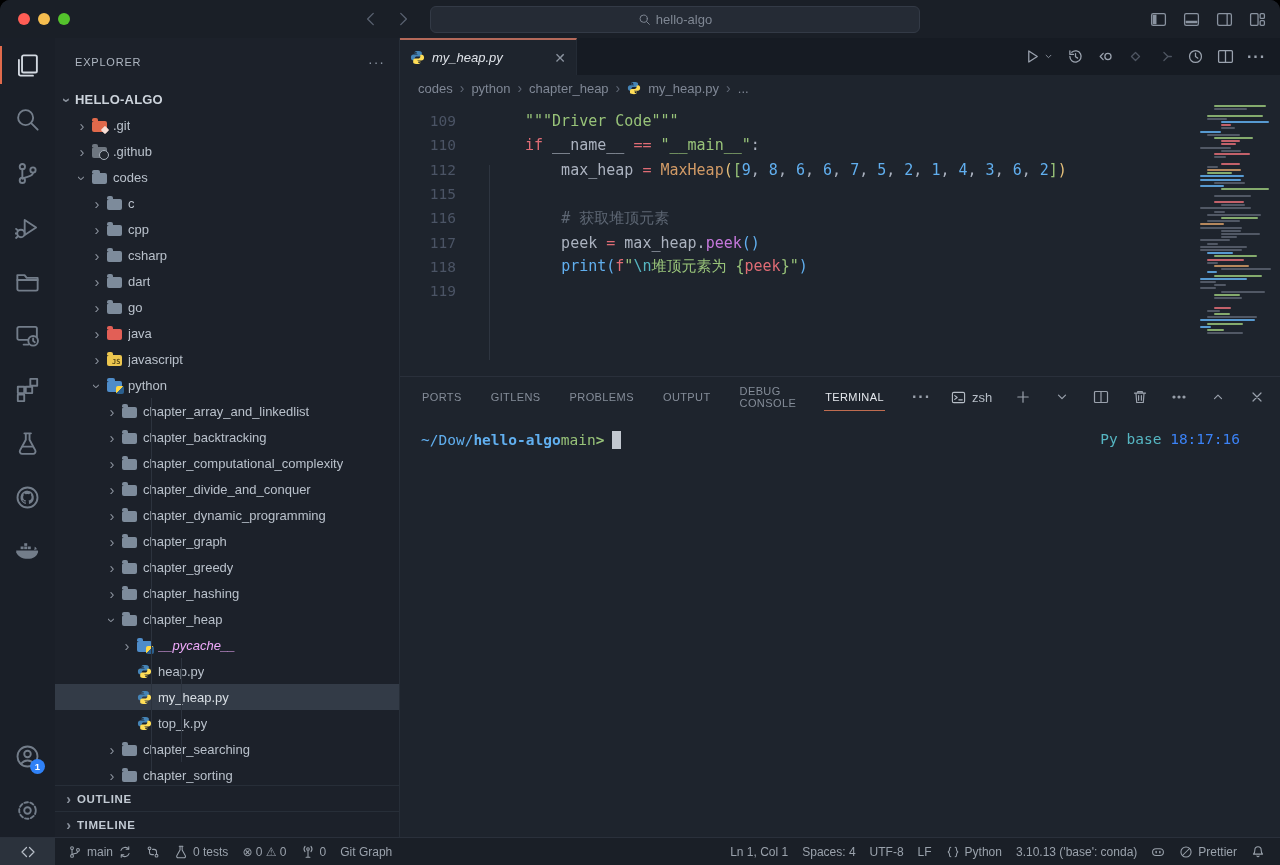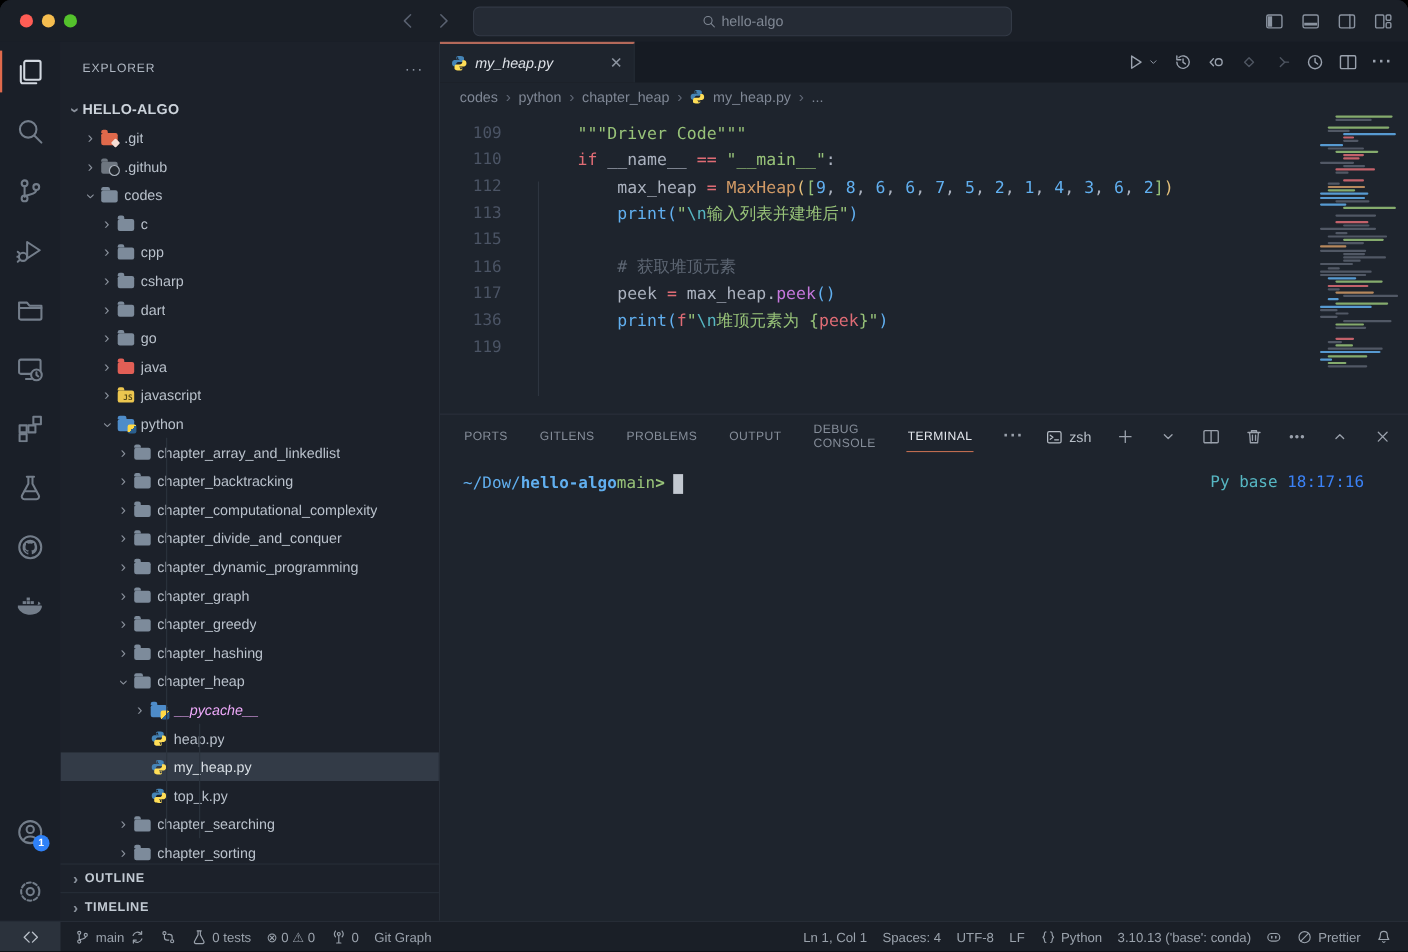--- a/index.html
+++ b/index.html
@@ -584,33 +584,30 @@
             <div class="codeline">
     <span class="gutter">109</span>
     <span class="ctext"><span class="c-str">"""Driver Code"""</span></span></div>
             <div class="codeline">
     <span class="gutter">110</span>
     <span class="ctext"><span class="c-kw">if</span><span class="c-pl"> __name__ </span><span class="c-op">==</span><span class="c-pl"> </span><span class="c-str">"__main__"</span><span class="c-pl">:</span></span></div>
             <div class="codeline">
     <span class="gutter">112</span>
     <span class="ctext"><span class="c-pl">    max_heap </span><span class="c-op">=</span><span class="c-pl"> </span><span class="c-cls">MaxHeap</span><span class="c-brY">(</span><span class="c-brG">[</span><span class="c-num">9</span><span class="c-pl">, </span><span class="c-num">8</span><span class="c-pl">, </span><span class="c-num">6</span><span class="c-pl">, </span><span class="c-num">6</span><span class="c-pl">, </span><span class="c-num">7</span><span class="c-pl">, </span><span class="c-num">5</span><span class="c-pl">, </span><span class="c-num">2</span><span class="c-pl">, </span><span class="c-num">1</span><span class="c-pl">, </span><span class="c-num">4</span><span class="c-pl">, </span><span class="c-num">3</span><span class="c-pl">, </span><span class="c-num">6</span><span class="c-pl">, </span><span class="c-num">2</span><span class="c-brG">]</span><span class="c-brY">)</span></span></div>
             <div class="codeline">
-    <span class="gutter">113</span>
-    <span class="ctext"><span class="c-pl">    </span><span class="c-fn">print</span><span class="c-brB">(</span><span class="c-str">"</span><span class="c-esc">\n</span><span class="c-str">输入列表并建堆后"</span><span class="c-brB">)</span></span></div>
-            <div class="codeline">
     <span class="gutter">115</span>
     <span class="ctext"></span></div>
             <div class="codeline">
     <span class="gutter">116</span>
     <span class="ctext"><span class="c-pl">    </span><span class="c-com"># 获取堆顶元素</span></span></div>
             <div class="codeline">
     <span class="gutter">117</span>
     <span class="ctext"><span class="c-pl">    peek </span><span class="c-op">=</span><span class="c-pl"> max_heap.</span><span class="c-meth">peek</span><span class="c-brB">()</span></span></div>
             <div class="codeline">
-    <span class="gutter">136</span>
+    <span class="gutter">118</span>
     <span class="ctext"><span class="c-pl">    </span><span class="c-fn">print</span><span class="c-brB">(</span><span class="c-kw">f</span><span class="c-str">"</span><span class="c-esc">\n</span><span class="c-str">堆顶元素为 </span><span class="c-brG">{</span><span class="c-kw">peek</span><span class="c-brG">}</span><span class="c-str">"</span><span class="c-brB">)</span></span></div>
             <div class="codeline">
     <span class="gutter">119</span>
     <span class="ctext"></span></div>
           </div>
         <div class="minimap" id="minimap">
             <div class="mm-line" style="top:4px;left:18px;width:51.9171085357666px;background:#98c379"></div>
             <div class="mm-line" style="top:7.2px;left:18px;width:33.01357460021973px;background:#5a6270"></div>
             <div class="mm-line" style="top:13.600000000000001px;left:11px;width:55.85757827758789px;background:#98c379"></div>
             <div class="mm-line" style="top:16.8px;left:11px;width:20.30380630493164px;background:#5a6270"></div>

